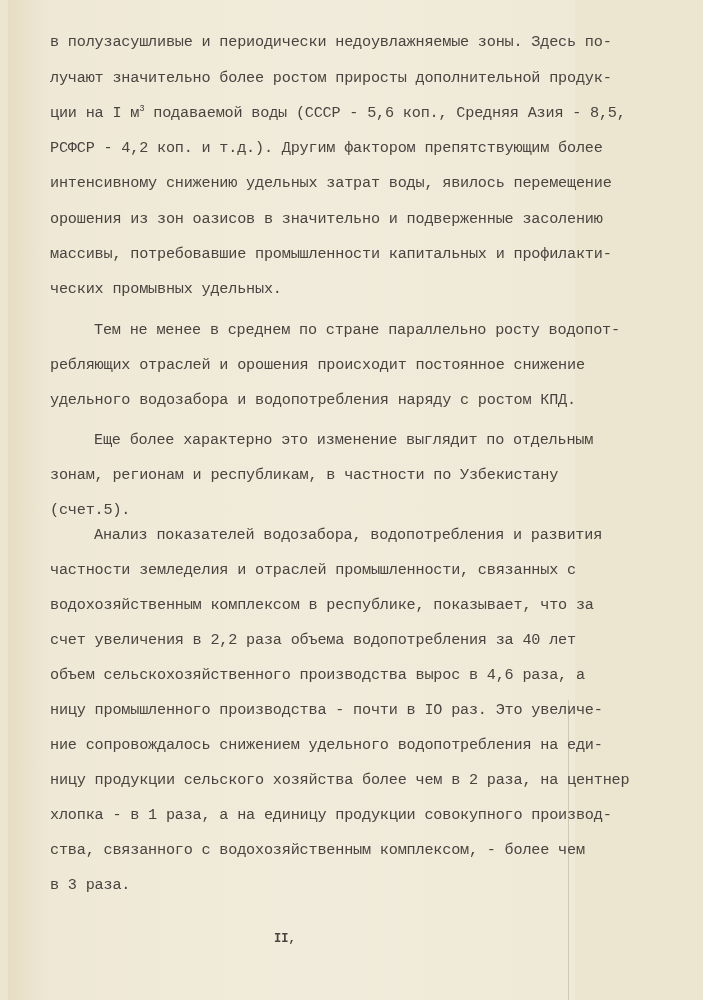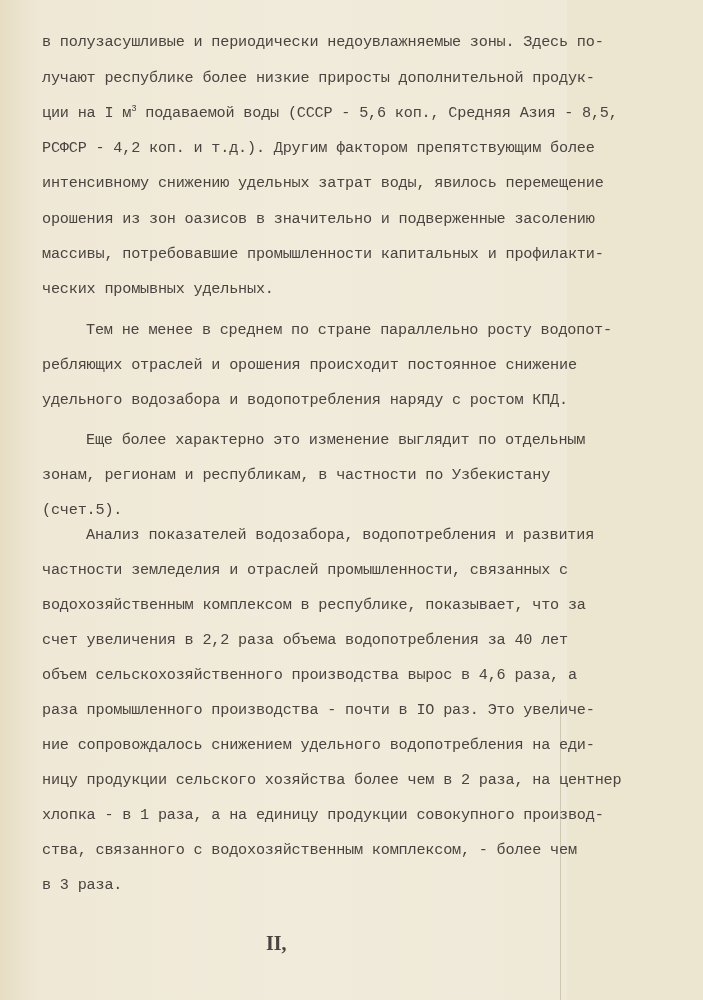--- a/index.html
+++ b/index.html
@@ -8,21 +8,21 @@
     }
     body {
       width: 703px;
       height: 1000px;
       overflow: hidden;
       background: #ece5d0;
       position: relative;
     }
     .page {
       position: absolute;
-      left: 0; top: 0;
+      left: 8px; top: 0;
       width: 567px;
       height: 1000px;
       background: linear-gradient(90deg, #e6ddc3 0px, #efe8d6 40px, #f1ebdb 300px, #eee8d7 660px, #e9e2cd 703px);
     }
     .edge-right {
       position: absolute;
       right: 6px;
       top: 700px;
       width: 1px;
       height: 300px;
@@ -45,56 +45,56 @@
       white-space: pre;
       height: 30px;
       line-height: 30px;
     }
     .indent { left: 44px; text-align: center; }
     sup { font-size: 9px; vertical-align: 6px; line-height: 0; }
     .page-number {
       position: absolute;
       left: 266px;
       top: 932px;
-      font-family: Liberation Serif, serif;
-      font-size: 20px;
+      font-family: Liberation Mono, monospace;
+      font-size: 12px;
       color: #4a4440;
       font-weight: bold;
     }
   </style>
 </head>
 <body>
 
 <div class="page">
   <div class="edge-right"></div>
 
   <div class="text-block">
     <div class="line" style="top:27px">в полузасушливые и периодически недоувлажняемые зоны. Здесь по-</div>
-    <div class="line" style="top:63px">лучают республике более низкие приросты дополнительной продук-</div>
+    <div class="line" style="top:63px">лучают значительно более ростом приросты дополнительной продук-</div>
     <div class="line" style="top:98px"><span>ции на I м</span><sup>3</sup><span> подаваемой воды (СССР - 5,6 коп., Средняя Азия - 8,5,</span></div>
     <div class="line" style="top:133px">РСФСР - 4,2 коп. и т.д.). Другим фактором препятствующим более</div>
     <div class="line" style="top:168px">интенсивному снижению удельных затрат воды, явилось перемещение</div>
     <div class="line" style="top:204px">орошения из зон оазисов в значительно и подверженные засолению</div>
     <div class="line" style="top:239px">массивы, потребовавшие промышленности капитальных и профилакти-</div>
     <div class="line" style="top:274px">ческих промывных удельных.</div>
 
     <div class="line indent" style="top:315px">Тем не менее в среднем по стране параллельно росту водопот-</div>
     <div class="line" style="top:350px">ребляющих отраслей и орошения происходит постоянное снижение</div>
     <div class="line" style="top:385px">удельного водозабора и водопотребления наряду с ростом КПД.</div>
 
     <div class="line indent" style="top:425px">Еще более характерно это изменение выглядит по отдельным</div>
     <div class="line" style="top:460px">зонам, регионам и республикам, в частности по Узбекистану</div>
     <div class="line" style="top:495px">(счет.5).</div>
 
     <div class="line indent" style="top:520px">Анализ показателей водозабора, водопотребления и развития</div>
     <div class="line" style="top:555px">частности земледелия и отраслей промышленности, связанных с</div>
     <div class="line" style="top:590px">водохозяйственным комплексом в республике, показывает, что за</div>
     <div class="line" style="top:625px">счет увеличения в 2,2 раза объема водопотребления за 40 лет</div>
     <div class="line" style="top:660px">объем сельскохозяйственного производства вырос в 4,6 раза, а</div>
-    <div class="line" style="top:695px">раза промышленного производства - почти в IO раз. Это увеличе-</div>
+    <div class="line" style="top:695px">ницу промышленного производства - почти в IO раз. Это увеличе-</div>
     <div class="line" style="top:730px">ние сопровождалось снижением удельного водопотребления на еди-</div>
     <div class="line" style="top:765px">ницу продукции сельского хозяйства более чем в 2 раза, на центнер</div>
     <div class="line" style="top:800px">хлопка - в 1 раза, а на единицу продукции совокупного производ-</div>
     <div class="line" style="top:835px">ства, связанного с водохозяйственным комплексом, - более чем</div>
     <div class="line" style="top:870px">в 3 раза.</div>
   </div>
 
   <div class="page-number">II,</div>
 </div>
 

